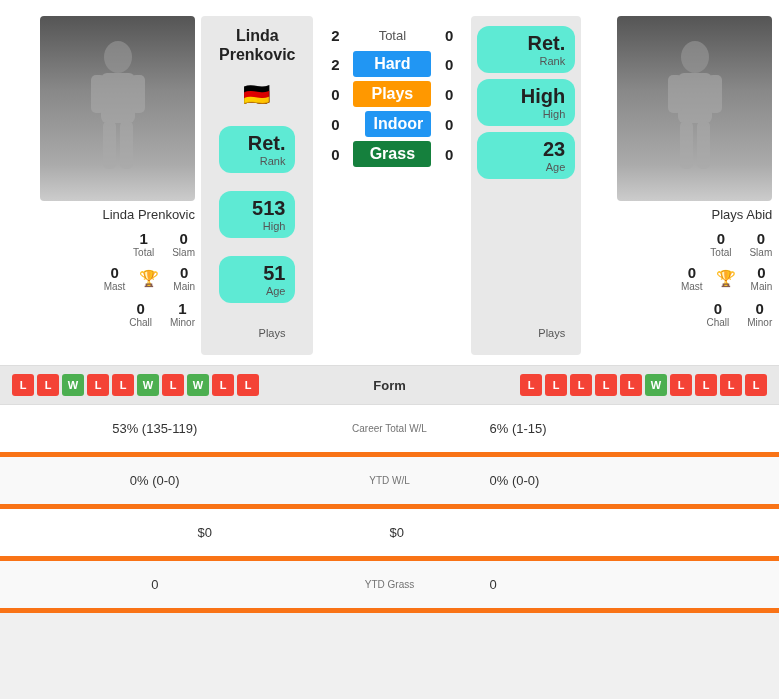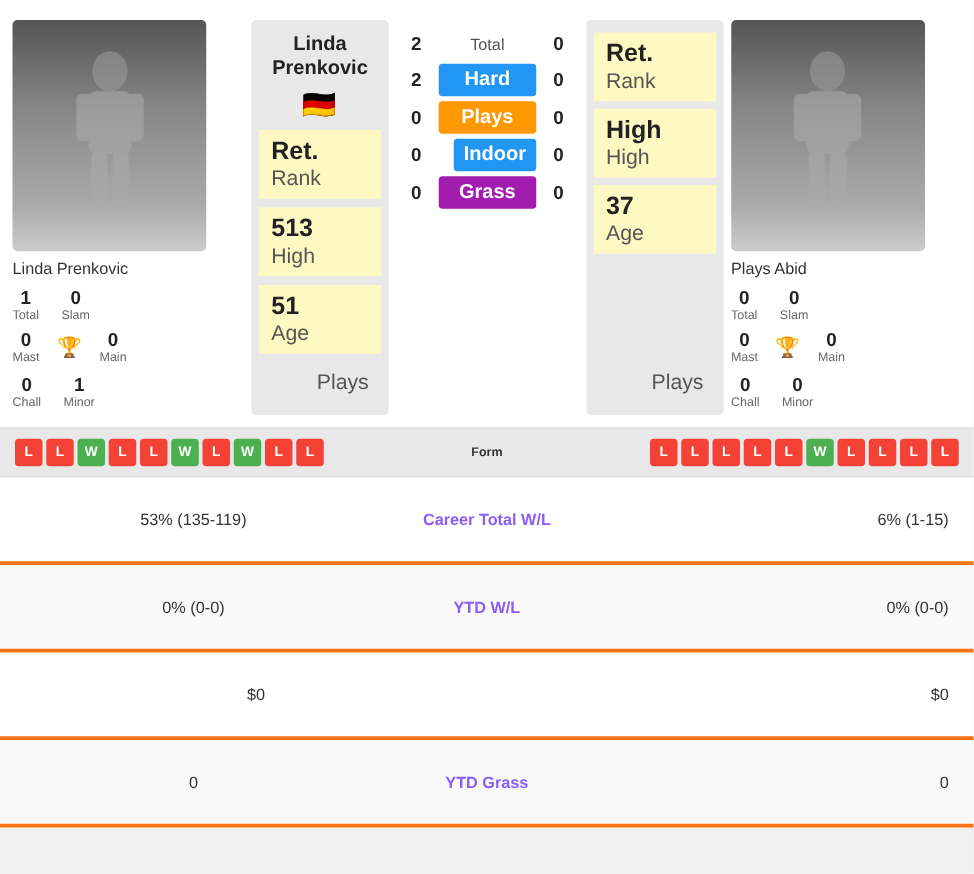--- a/index.html
+++ b/index.html
@@ -19,21 +19,21 @@
     .player-section {
       display: flex;
       align-items: stretch;
       padding: 16px 10px 10px 10px;
       gap: 6px;
     }
 
     .player-card {
       display: flex;
       flex-direction: column;
-      align-items: flex-start;
+      align-items: flex-end;
       width: 185px;
       flex-shrink: 0;
     }
 
     .player-photo {
       width: 155px;
       height: 185px;
       background: linear-gradient(180deg, #555 0%, #888 40%, #aaa 80%, #ccc 100%);
       border-radius: 4px;
       position: relative;
@@ -88,52 +88,52 @@
     }
 
     
     .center-card {
       flex: 0 0 110px;
       display: flex;
       flex-direction: column;
       align-items: center;
       background: #e8e8e8;
       border-radius: 4px;
-      padding: 10px 6px;
-      gap: 7px;
+      padding: 10px 18px;
+      gap: 18px;
     }
 
     .player-title {
       font-size: 16px;
       font-weight: bold;
       color: #222;
       text-align: center;
       line-height: 1.2;
     }
 
     .flag-icon {
       font-size: 22px;
     }
 
     .center-stat-block {
-      background: #fef9c3;
-      border-radius: 0;
+      background: #5eead4;
+      border-radius: 12px;
       padding: 6px 10px;
-      text-align: left;
+      text-align: right;
       width: 100%;
     }
 
     .center-stat-number {
       font-size: 20px;
       font-weight: bold;
       color: #222;
     }
 
     .center-stat-label {
-      font-size: 17px;
+      font-size: 11px;
       color: #555;
     }
 
     .center-plays-block {
       background: #e8e8e8;
       border-radius: 3px;
       padding: 6px 10px;
       text-align: right;
       width: 100%;
       margin-top: auto;
@@ -190,21 +190,21 @@
     .badge-total {
       background: transparent;
       color: #555;
       font-weight: normal;
       font-size: 13px;
     }
 
     .badge-hard { background: #2196F3; }
     .badge-clay { background: #FF9800; }
     .badge-indoor { background: #2196F3; margin-left: 12px; }
-    .badge-grass { background: #a21caf; }
+    .badge-grass { background: #15803d; }
 
     
     .form-section {
       background: #e8e8e8;
       display: flex;
       align-items: center;
       padding: 8px 12px;
       gap: 0;
       border-top: 1px solid #ddd;
       border-bottom: 1px solid #ddd;
@@ -212,21 +212,21 @@
 
     .form-pills {
       display: flex;
       gap: 3px;
       flex: 1;
     }
 
     .form-label {
       flex: 0 0 120px;
       text-align: center;
-      font-size: 10px;
+      font-size: 13px;
       font-weight: bold;
       color: #333;
     }
 
     .form-pill {
       width: 22px;
       height: 22px;
       border-radius: 3px;
       display: flex;
       align-items: center;
@@ -240,46 +240,46 @@
     .pill-l { background: #f44336; }
 
     
     .stats-table {
       width: 100%;
     }
 
     .stats-table-row {
       display: flex;
       align-items: center;
-      padding: 26px 20px;
-      border-bottom: 3px solid #f97316;
+      padding: 16px 20px;
+      border-bottom: 5px solid #f97316;
     }
 
     .stats-table-row:nth-child(even) {
       background: #f9f9f9;
     }
 
     .stats-table-left {
       flex: 1;
       text-align: center;
       font-size: 13px;
       color: #333;
     }
 
     .stats-table-center {
       flex: 0 0 200px;
       text-align: center;
-      font-size: 13px;
-      font-weight: bold;
-      color: #8b5cf6;
+      font-size: 10px;
+      font-weight: normal;
+      color: #737373;
     }
 
     .stats-table-right {
       flex: 1;
-      text-align: right;
+      text-align: left;
       font-size: 13px;
       color: #333;
     }
 
     
     .silhouette-svg {
       width: 70px;
       height: 140px;
       opacity: 0.6;
     }
@@ -387,21 +387,21 @@
     <div class="right-card">
       <div class="center-stat-block">
         <div class="center-stat-number">Ret.</div>
         <div class="center-stat-label">Rank</div>
       </div>
       <div class="center-stat-block">
         <div class="center-stat-number">High</div>
         <div class="center-stat-label">High</div>
       </div>
       <div class="center-stat-block">
-        <div class="center-stat-number">37</div>
+        <div class="center-stat-number">23</div>
         <div class="center-stat-label">Age</div>
       </div>
       <div class="center-plays-block">
         <div class="center-stat-label">Plays</div>
       </div>
     </div>
 
     <div class="player-card">
       <div class="player-photo">
         <svg class="silhouette-svg" viewBox="0 0 70 140">

